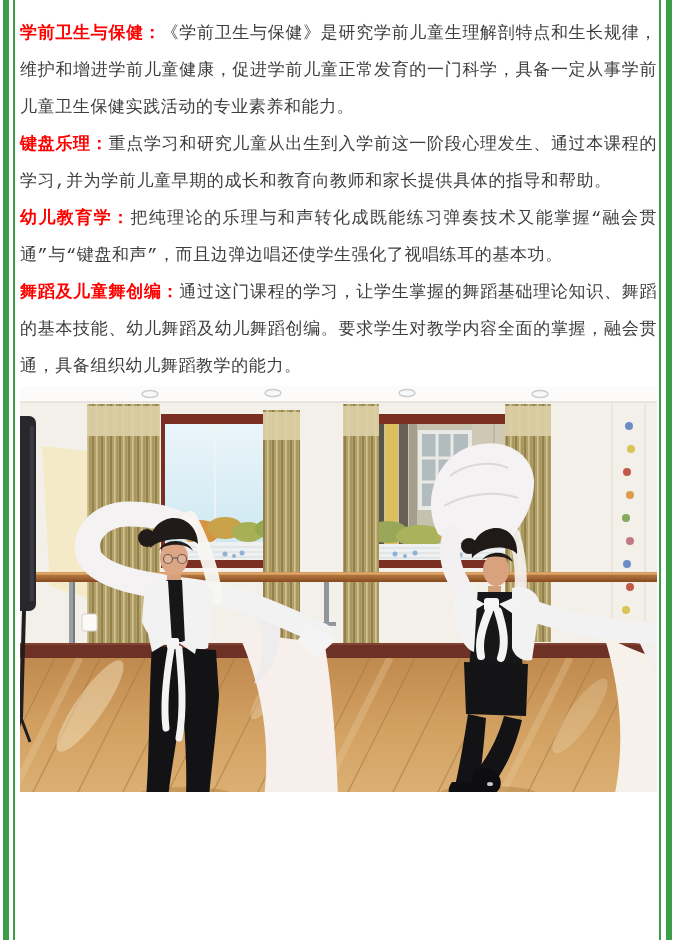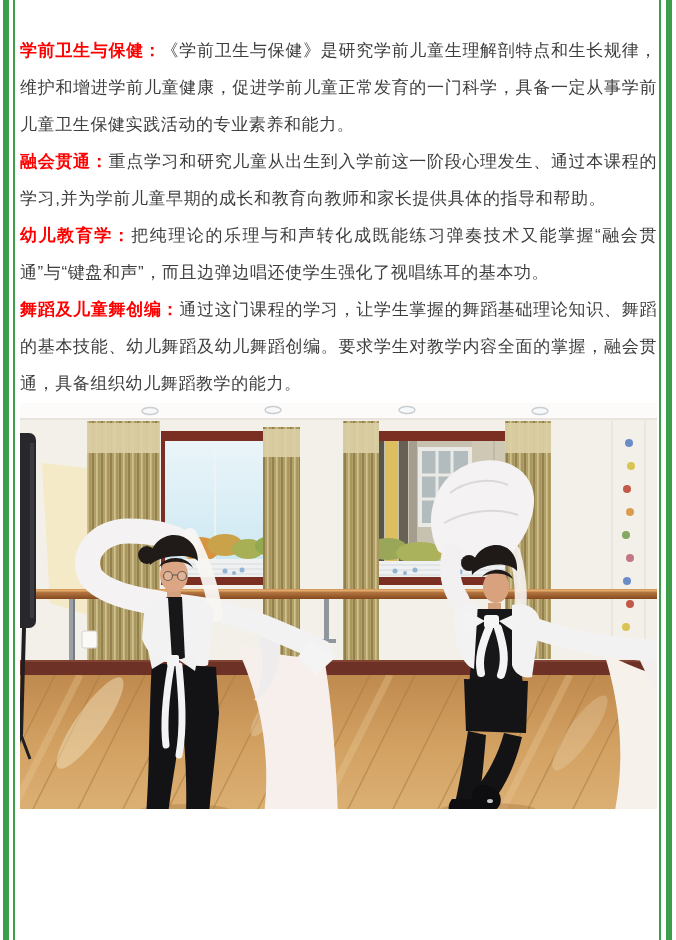--- a/index.html
+++ b/index.html
@@ -7,42 +7,42 @@
     width:676px;height:940px;overflow:hidden;position:relative;
     background:#ffffff;
     font-family:"Liberation Sans","DejaVu Sans",sans-serif;
   }
   .edge{position:absolute;top:0;bottom:0;background:#3d9e49;}
   .edge.l-outer{left:3px;width:6px;}
   .edge.l-inner{left:13px;width:2px;}
   .edge.r-inner{right:15px;width:2px;}
   .edge.r-outer{right:4px;width:6px;}
   .content{position:absolute;left:20px;top:0;width:637px;}
-  .article{padding-top:32px;}
+  .article{padding-top:15px;font-family:Liberation Mono, monospace;}
   .article p{
     margin:0;
     font-size:17px;line-height:37px;letter-spacing:0.6px;
     color:#3e3e3e;text-align:justify;
   }
   .article p strong{color:#fe0000;font-weight:bold;}
   .photo{height:406px;overflow:hidden;margin-top:1px;}
   .photo svg{display:block;}
 </style>
 </head>
 <body>
 
 <div class="edge l-outer"></div>
 <div class="edge l-inner"></div>
 <div class="edge r-inner"></div>
 <div class="edge r-outer"></div>
 
 <div class="content">
   <div class="article">
     <p><strong>学前卫生与保健：</strong><span>《学前卫生与保健》是研究学前儿童生理解剖特点和生长规律，维护和增进学前儿童健康，促进学前儿童正常发育的一门科学，具备一定从事学前儿童卫生保健实践活动的专业素养和能力。</span></p>
-    <p><strong>融会贯通：</strong><span>重点学习和研究儿童从出生到入学前这一阶段心理发生、通过本课程的学习,并为学前儿童早期的成长和教育向教师和家长提供具体的指导和帮助。</span></p>
+    <p><strong>键盘乐理：</strong><span>重点学习和研究儿童从出生到入学前这一阶段心理发生、通过本课程的学习,并为学前儿童早期的成长和教育向教师和家长提供具体的指导和帮助。</span></p>
     <p><strong>幼儿教育学：</strong><span>把纯理论的乐理与和声转化成既能练习弹奏技术又能掌握“融会贯通”与“键盘和声”，而且边弹边唱还使学生强化了视唱练耳的基本功。</span></p>
     <p><strong>舞蹈及儿童舞创编：</strong><span>通过这门课程的学习，让学生掌握的舞蹈基础理论知识、舞蹈的基本技能、幼儿舞蹈及幼儿舞蹈创编。要求学生对教学内容全面的掌握，融会贯通，具备组织幼儿舞蹈教学的能力。</span></p>
   </div>
 
   <div class="photo">
   <svg width="637" height="412" viewBox="0 0 637 412" xmlns="http://www.w3.org/2000/svg">
     <defs>
       <pattern id="curtP" width="9" height="20" patternUnits="userSpaceOnUse">
         <rect width="9" height="20" fill="#b2a069"></rect>
         <rect x="0" width="2" height="20" fill="#94804c"></rect>

